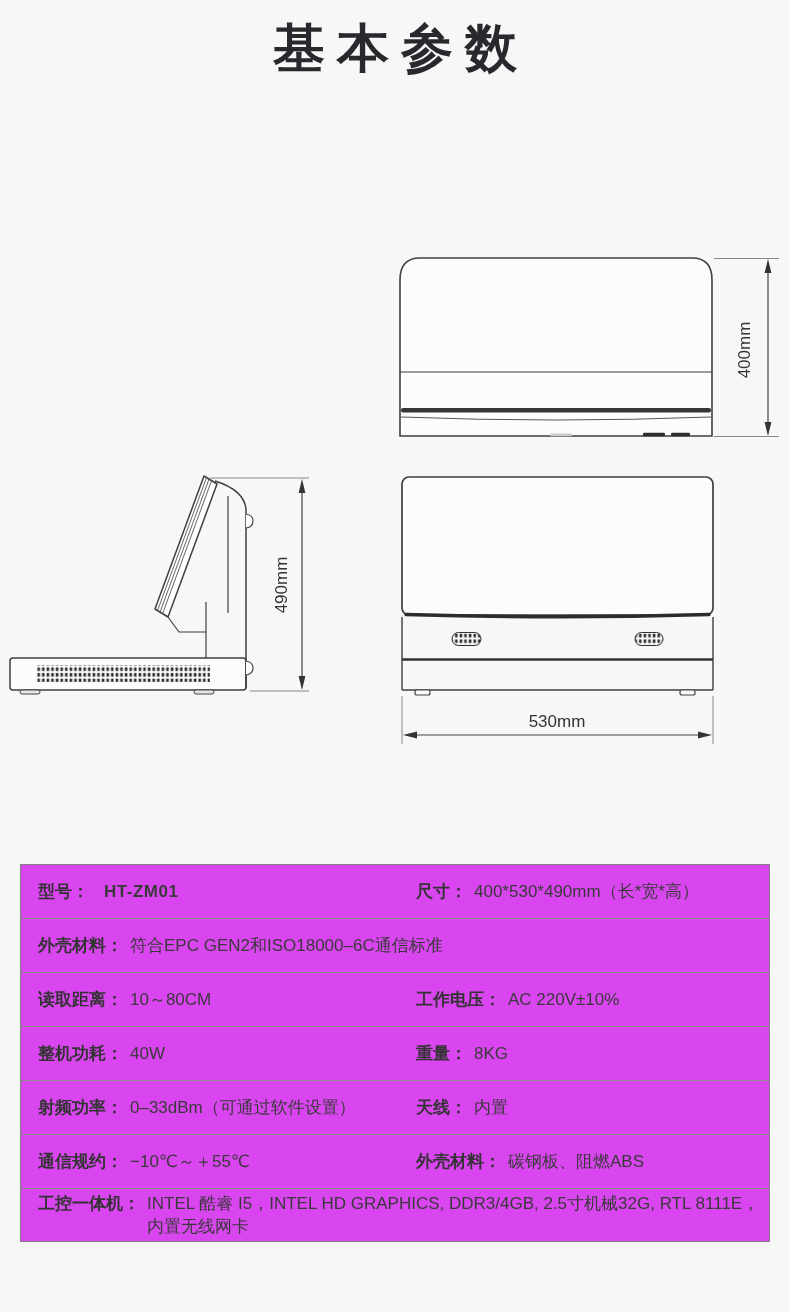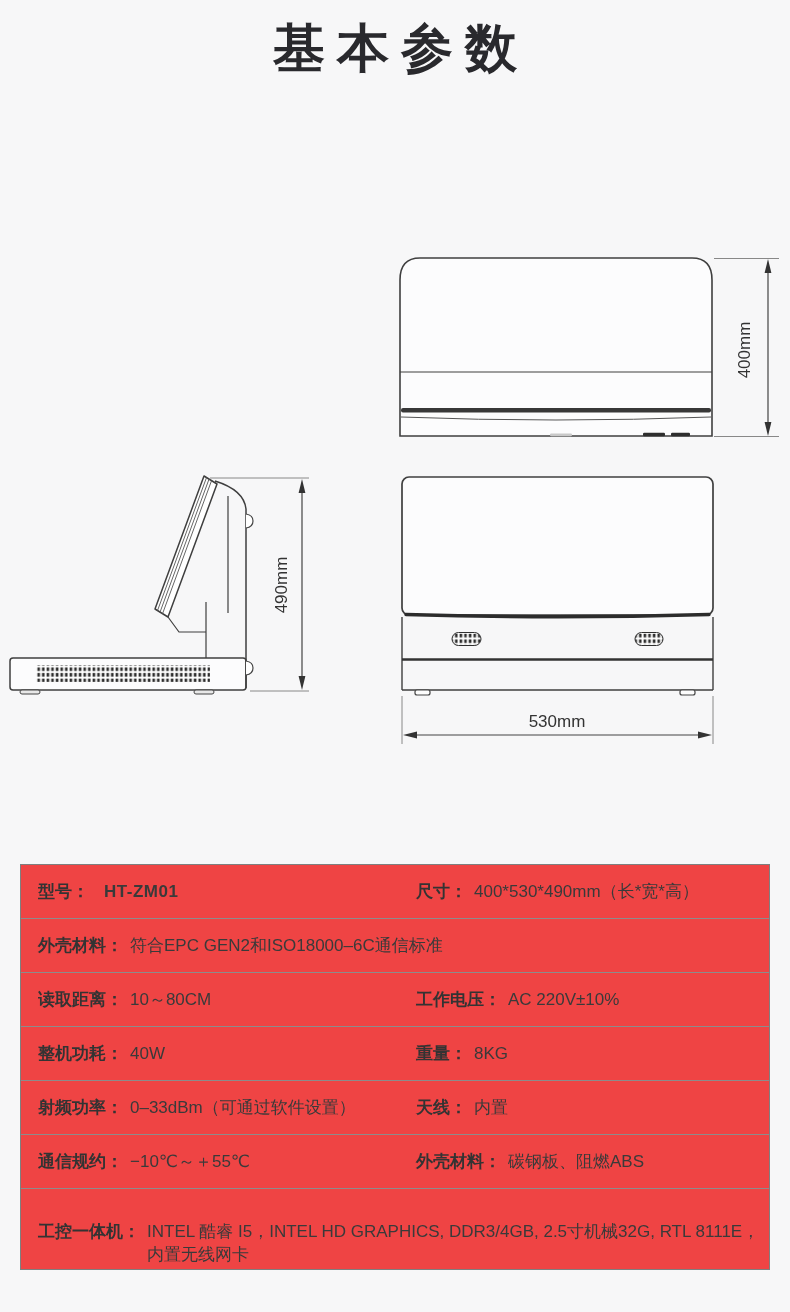--- a/index.html
+++ b/index.html
@@ -15,35 +15,35 @@
     font-size:52px;font-weight:bold;letter-spacing:12px;color:#29292d;
   }
   .drawings{position:absolute;left:0;top:0;width:790px;height:790px;}
   .drawings svg{position:absolute;display:block;}
   svg text{
     font-family:"Liberation Sans","DejaVu Sans",sans-serif;
     font-size:17px;fill:#333;
   }
   .spec-table{
     position:absolute;left:20px;top:864px;width:748px;
-    background:#ef4444;border:1px solid #7f7f7f;
+    background:#d946ef;border:1px solid #7f7f7f;
     font-size:17px;
   }
   .spec-row{
     display:flex;align-items:center;height:53px;
     border-top:1px solid #8c8c8c;padding-left:17px;padding-right:8px;
   }
   .spec-row:first-child{border-top:none;}
   .spec-row.tall{
     height:auto;min-height:44px;align-items:flex-start;
     padding-top:3px;padding-bottom:3px;line-height:23px;
   }
   .spec-cell{display:flex;align-items:baseline;white-space:nowrap;}
   .spec-cell.col1{flex:0 0 378px;overflow:hidden;}
-  .tall .spec-cell{white-space:normal;margin-top:28px;}
+  .tall .spec-cell{white-space:normal;}
   .spec-label{font-weight:bold;color:#333;flex:0 0 auto;}
   .spec-value{color:#3a3a3a;margin-left:7px;}
   .spec-value.strong{font-weight:bold;margin-left:15px;letter-spacing:.5px;}
 </style>
 </head>
 <body>
 
 <svg width="0" height="0" style="position:absolute" aria-hidden="true">
   <defs>
     <pattern id="ventp" width="4.6" height="5.6" patternUnits="userSpaceOnUse">

